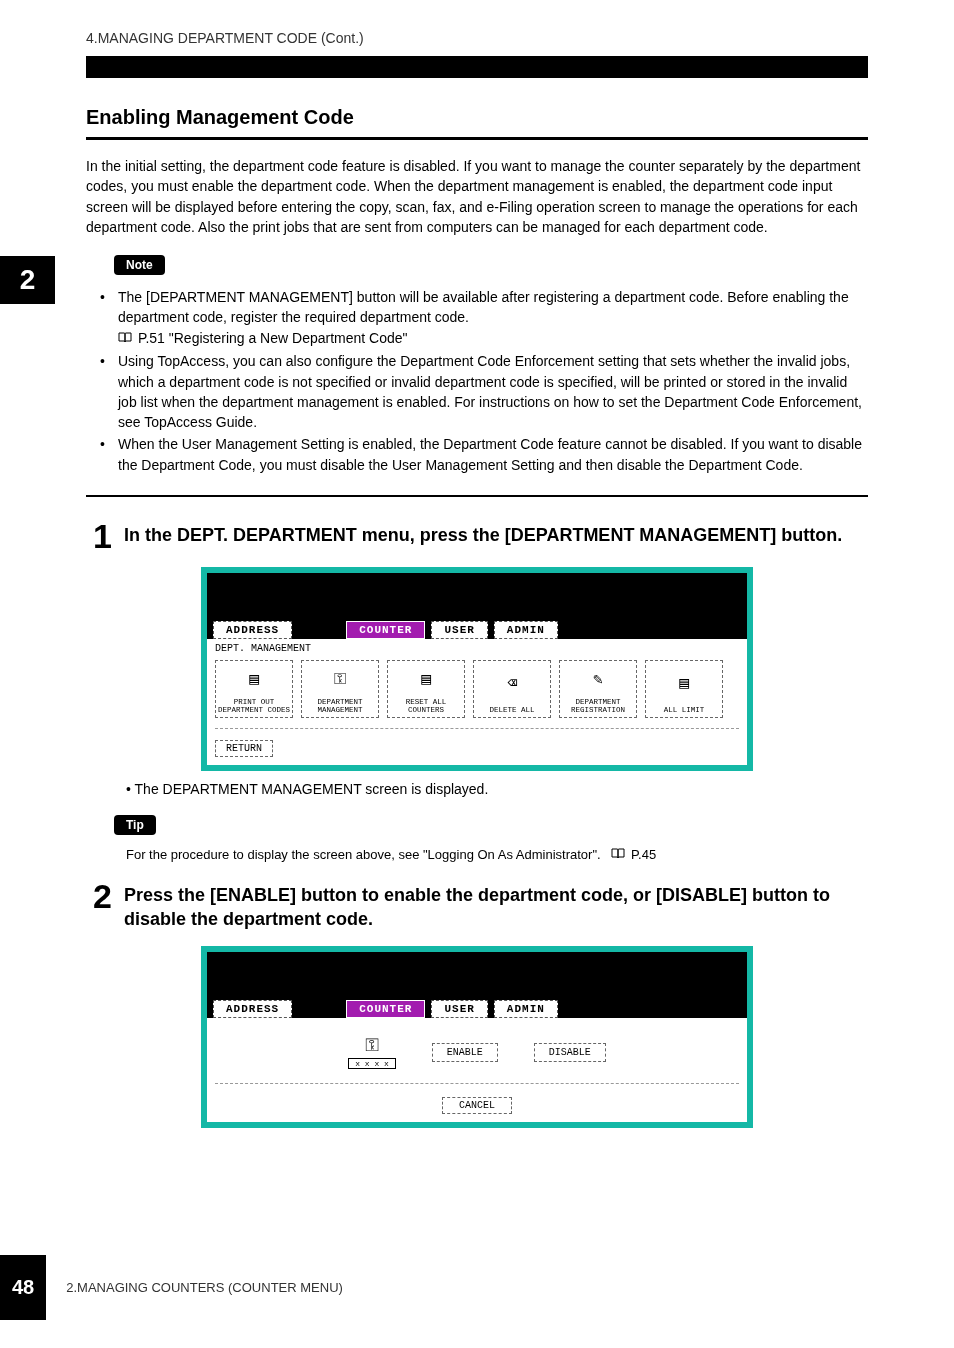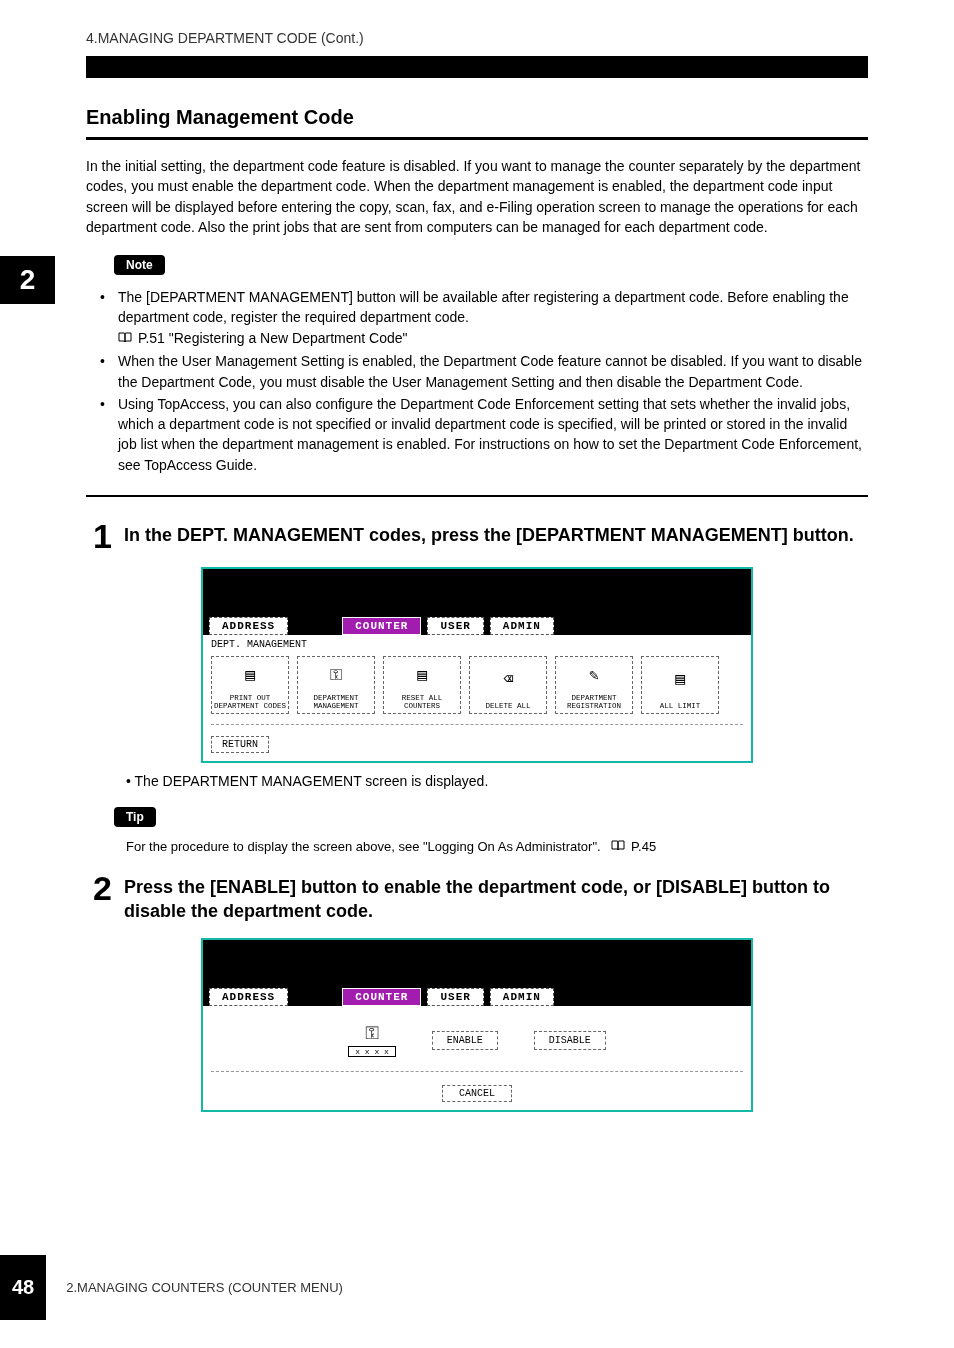--- a/index.html
+++ b/index.html
@@ -109,21 +109,21 @@
   .step-text {
     font-size: 18px;
     font-weight: bold;
     line-height: 1.35;
     padding-top: 4px;
   }
   .screenshot {
     margin: 0 auto 10px auto;
     width: 552px;
     background: #000;
-    border: 2px solid #14b8a6;
+    border: 6px solid #14b8a6;
   }
   .scr-blacktop {
     height: 44px;
     background: #000;
   }
   .scr-tabs {
     display: flex;
     gap: 6px;
     padding: 4px 6px 0 6px;
     background: #000;
@@ -257,32 +257,32 @@
     <li>
       <span>The [DEPARTMENT MANAGEMENT] button will be available after registering a department code. Before enabling the department code, register the required department code.</span><br>
       <span class="book-icon">
         <svg width="14" height="12" viewBox="0 0 14 12">
             <path d="M1 1 h5 a1 1 0 0 1 1 1 v8 a1 1 0 0 0 -1 -1 h-5 z M13 1 h-5 a1 1 0 0 0 -1 1 v8 a1 1 0 0 1 1 -1 h5 z" fill="none" stroke="#000" stroke-width="1"></path>
           </svg>
       </span>
       <span class="ref-link">P.51 "Registering a New Department Code"</span>
     </li>
     <li>
+      <span>Using TopAccess, you can also configure the Department Code Enforcement setting that sets whether the invalid jobs, which a department code is not specified or invalid department code is specified, will be printed or stored in the invalid job list when the department management is enabled. For instructions on how to set the Department Code Enforcement, see TopAccess Guide.</span>
+    </li>
+    <li>
       <span>When the User Management Setting is enabled, the Department Code feature cannot be disabled. If you want to disable the Department Code, you must disable the User Management Setting and then disable the Department Code.</span>
     </li>
-    <li>
-      <span>Using TopAccess, you can also configure the Department Code Enforcement setting that sets whether the invalid jobs, which a department code is not specified or invalid department code is specified, will be printed or stored in the invalid job list when the department management is enabled. For instructions on how to set the Department Code Enforcement, see TopAccess Guide.</span>
-    </li>
   </ul>
 
   <hr class="hr-sep">
 
   <div class="step">
     <div class="step-num">1</div>
-    <div class="step-text">In the DEPT. MANAGEMENT codes, press the [DEPARTMENT MANAGEMENT] button.</div>
+    <div class="step-text">In the DEPT. DEPARTMENT menu, press the [DEPARTMENT MANAGEMENT] button.</div>
   </div>
 
   
   <div class="screenshot">
     <div class="scr-blacktop"></div>
     <div class="scr-tabs">
       <div class="scr-tab inactive">ADDRESS</div>
       <div class="scr-tab active">COUNTER</div>
       <div class="scr-tab inactive">USER</div>
       <div class="scr-tab inactive">ADMIN</div>

